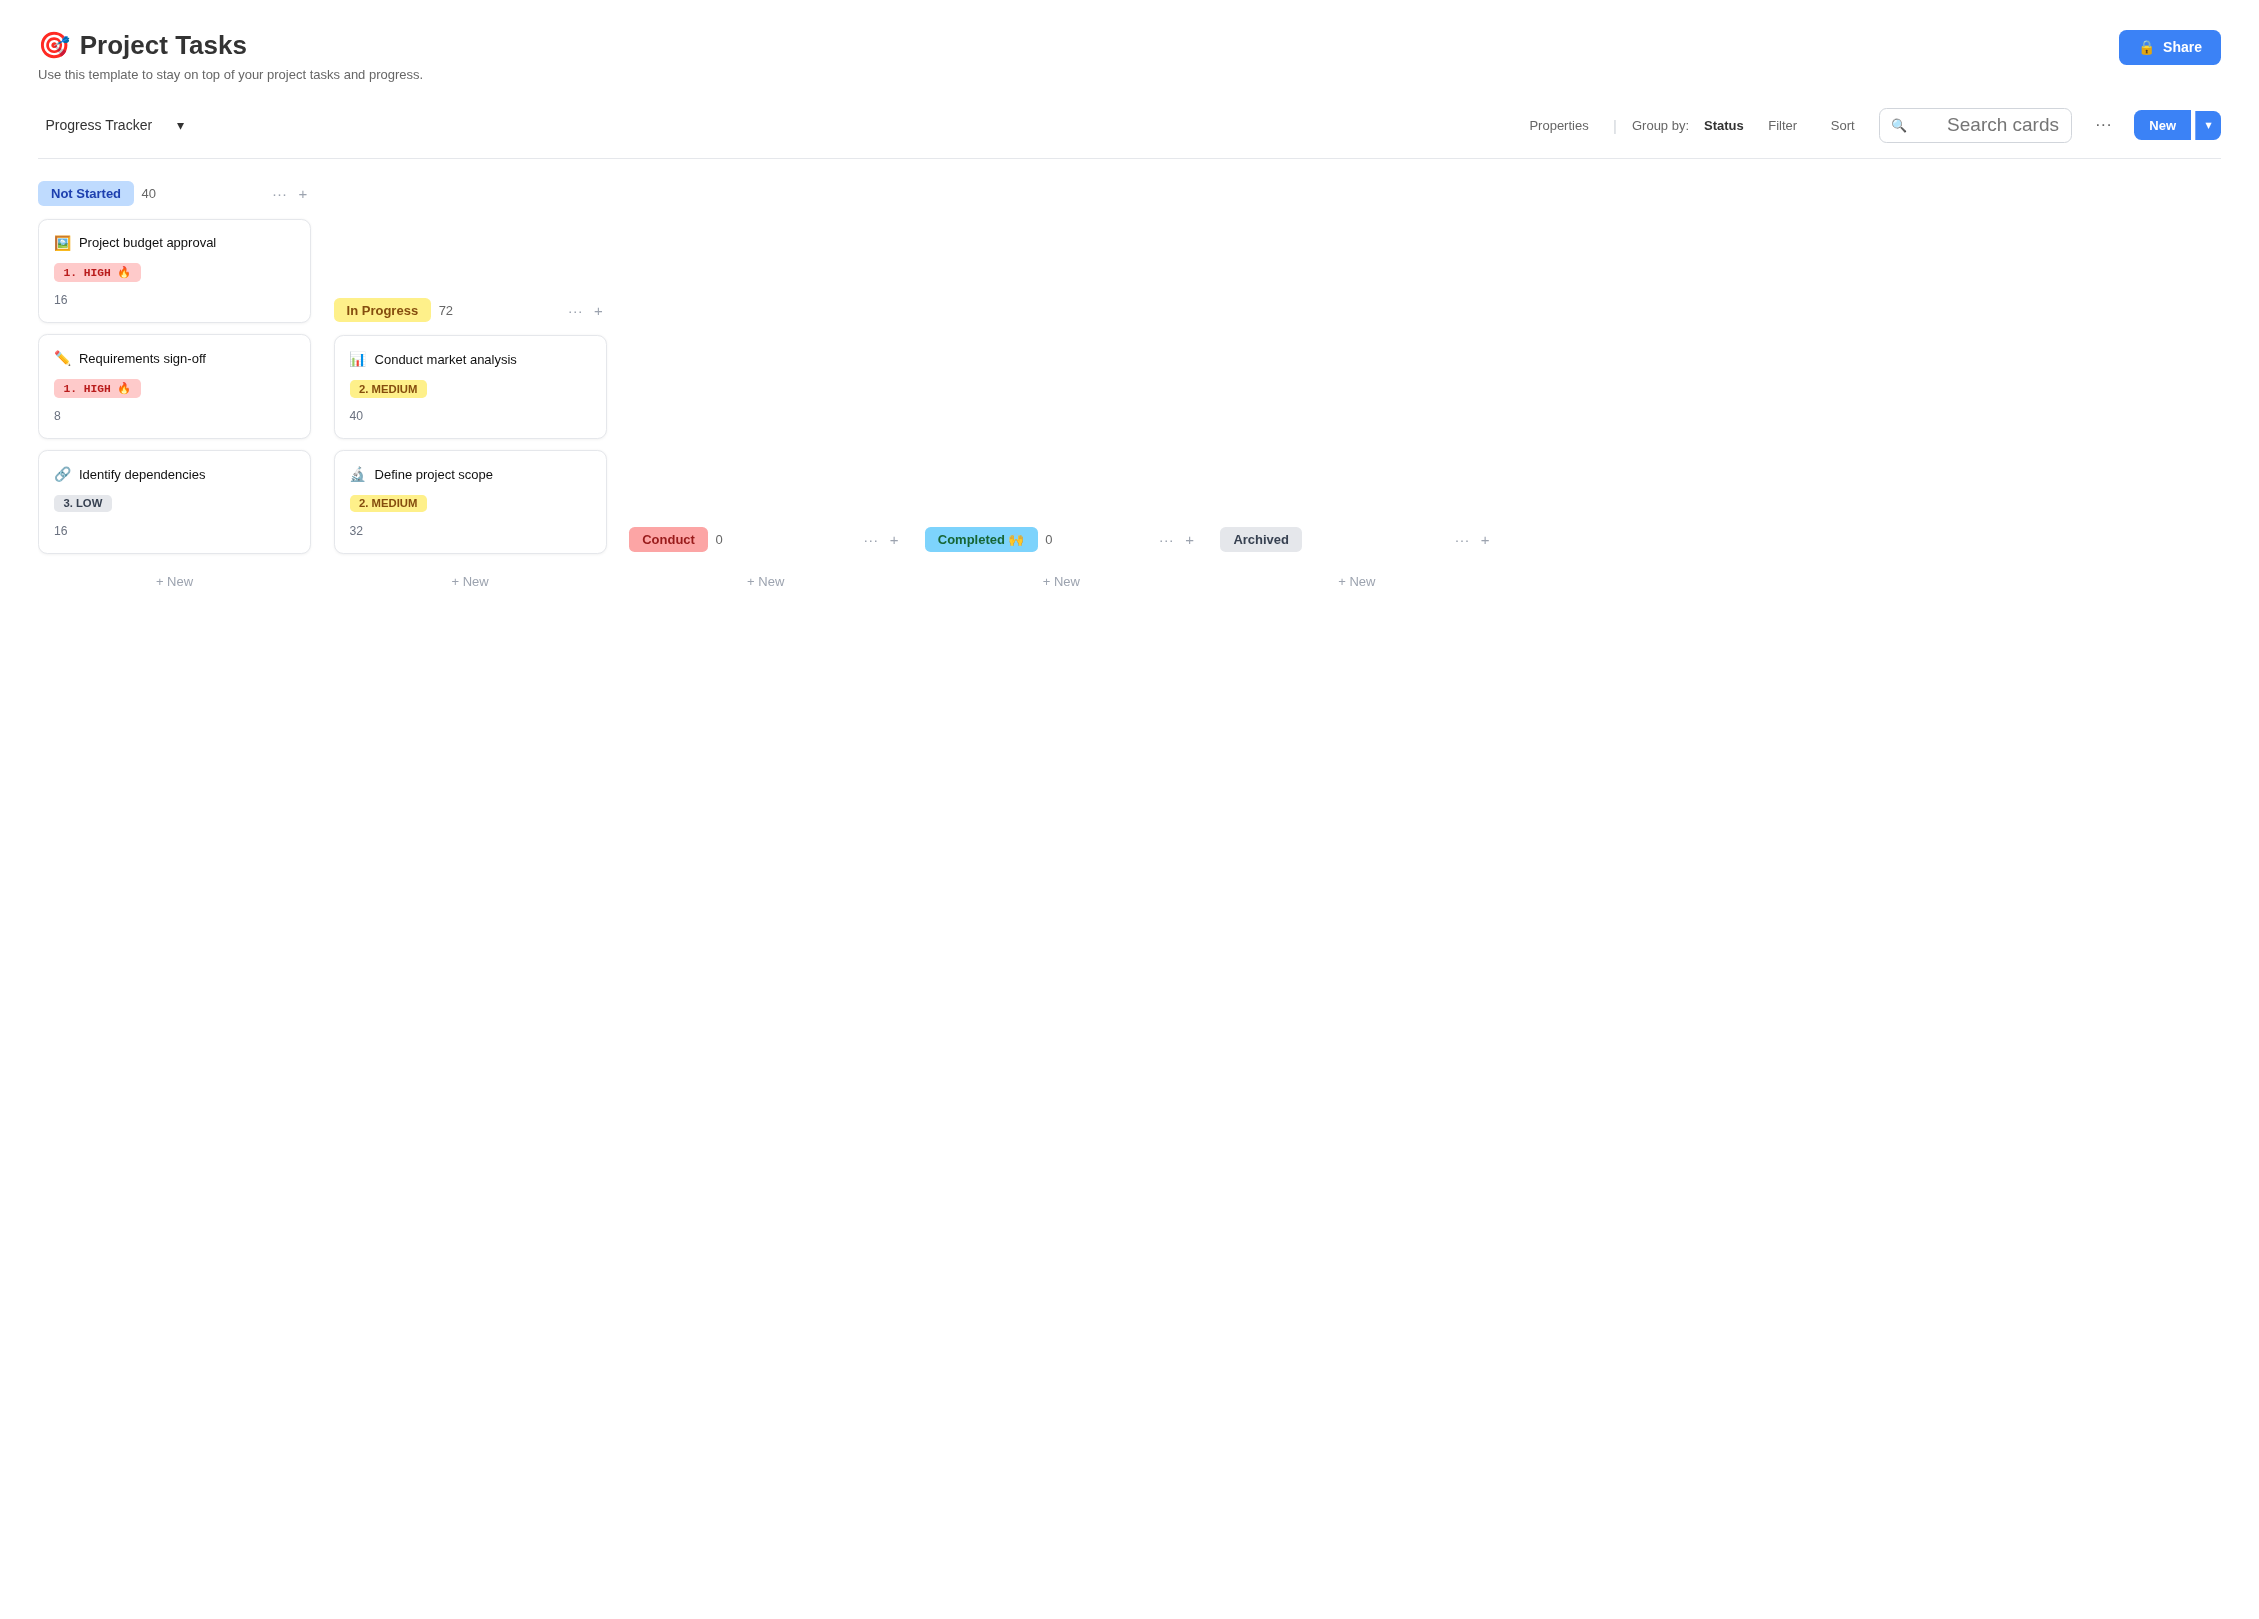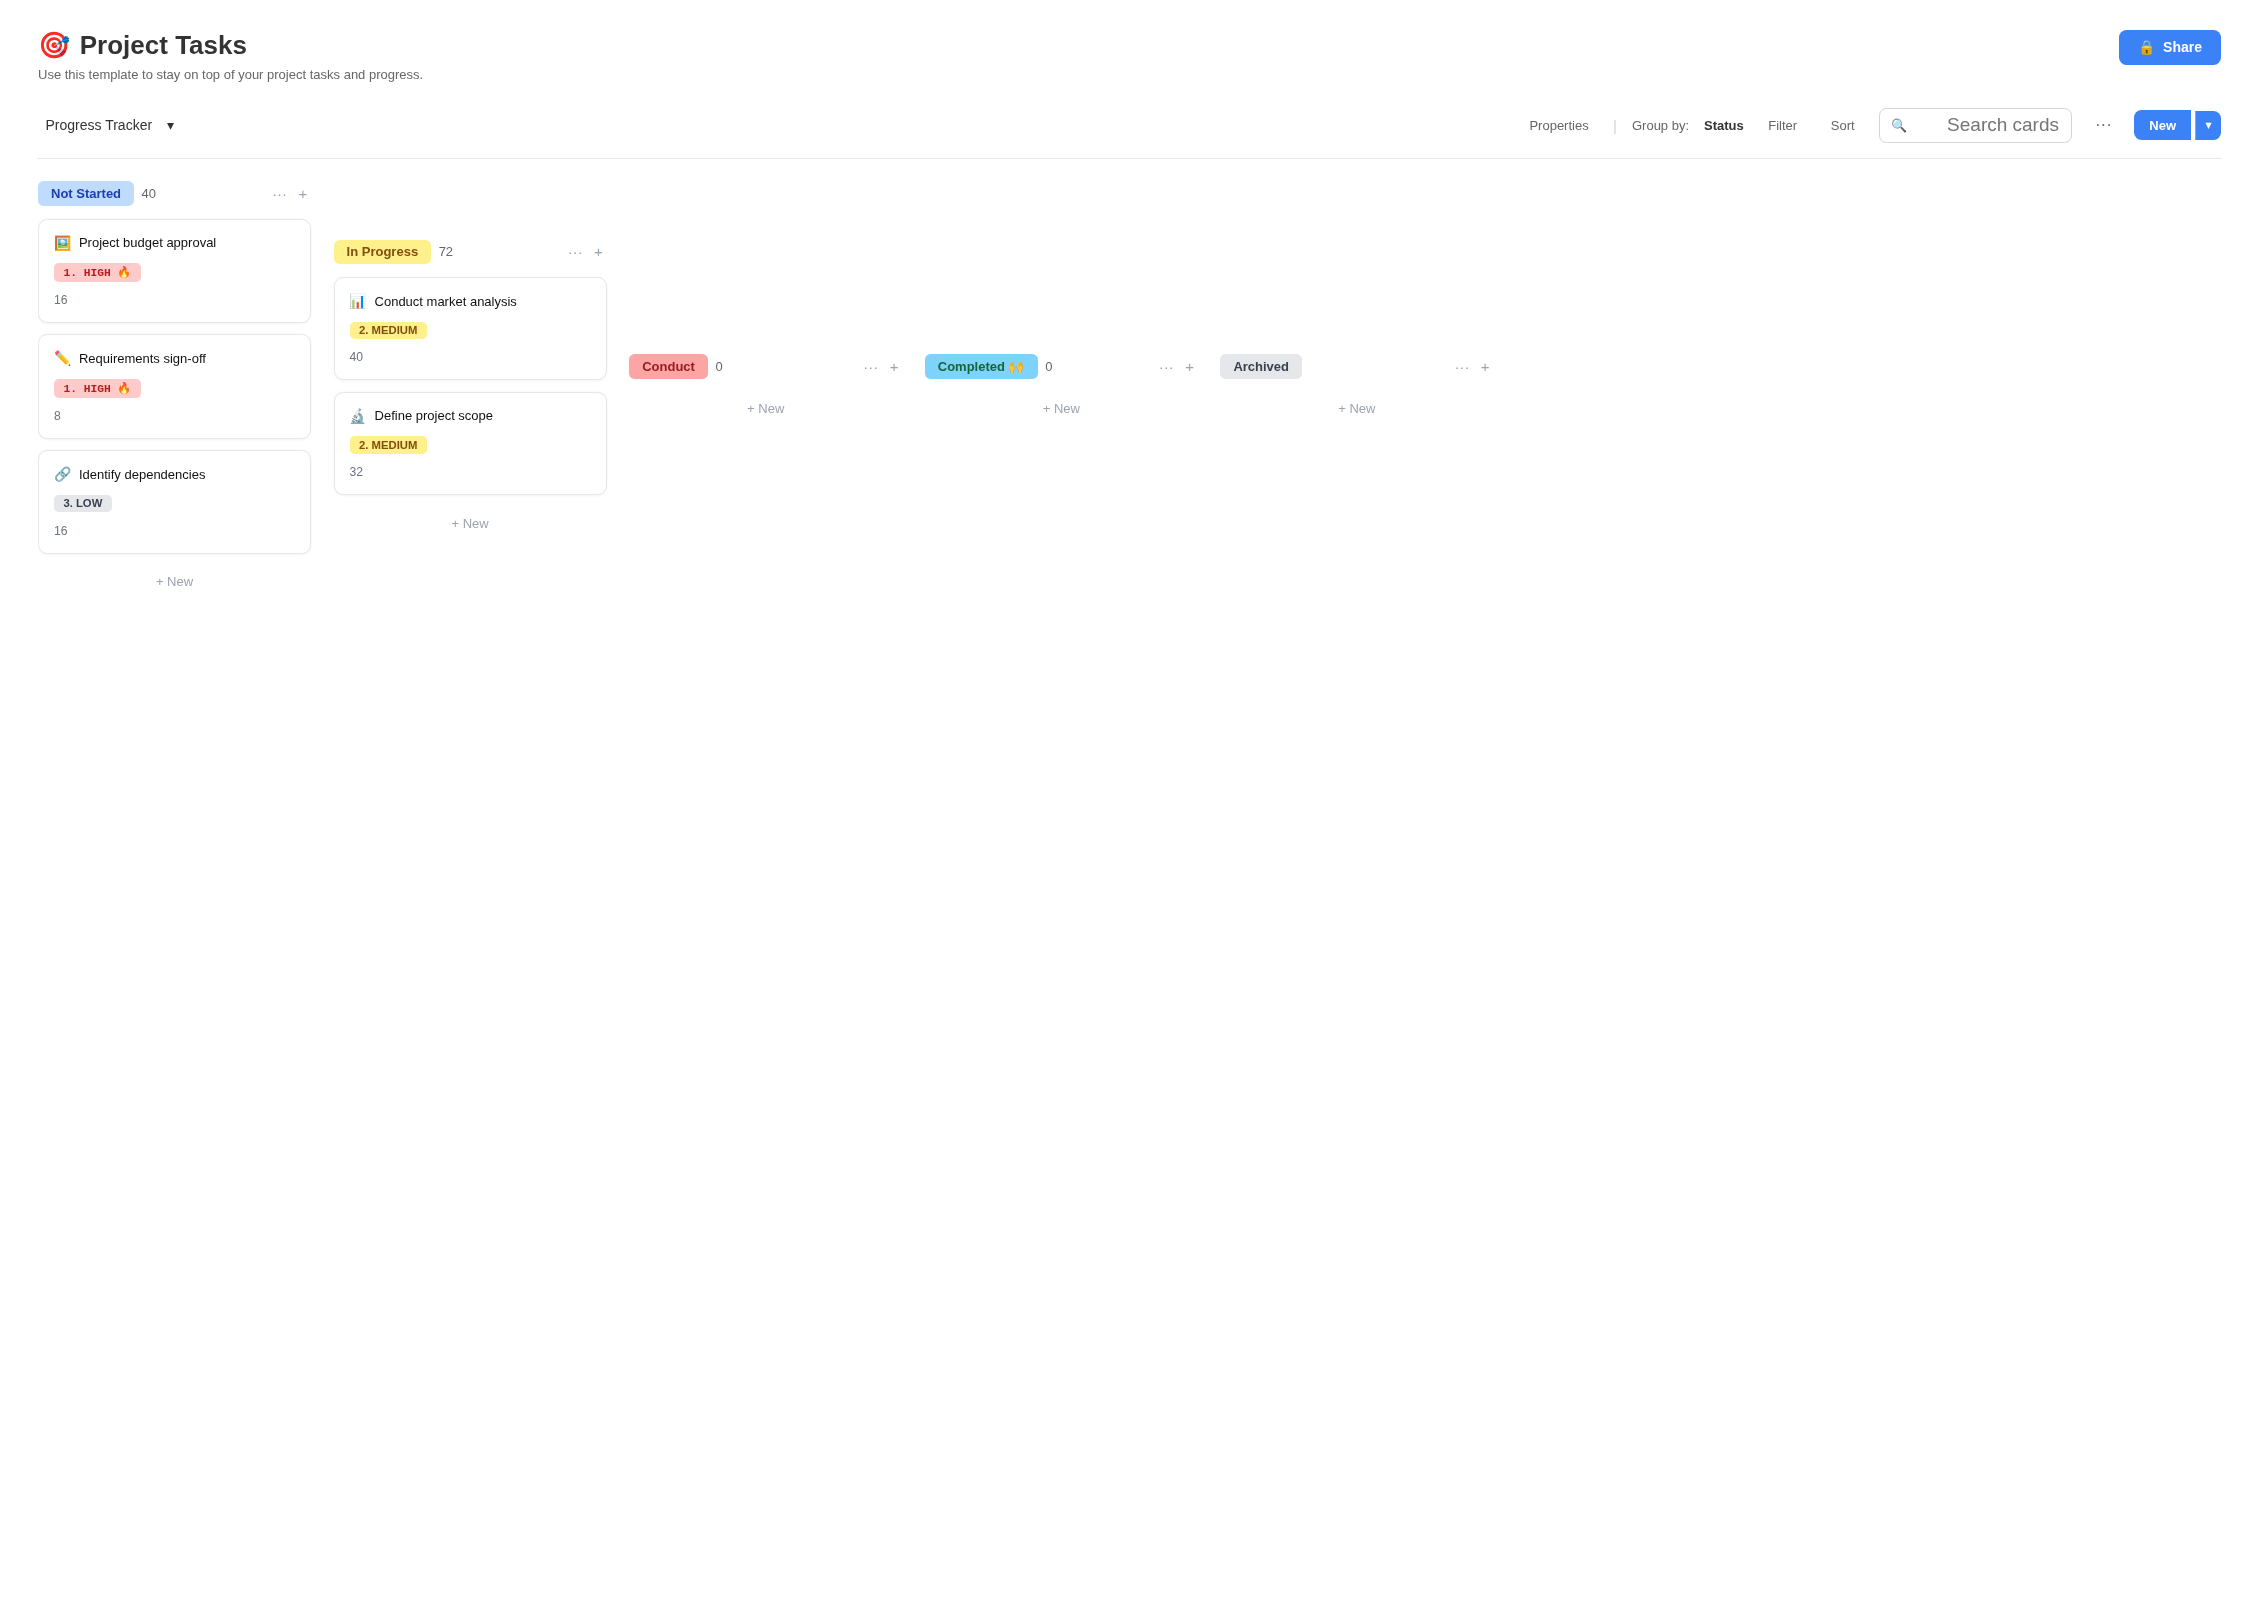--- a/index.html
+++ b/index.html
@@ -9,33 +9,33 @@
 
     .page-header { display: flex; align-items: flex-start; justify-content: space-between; margin-bottom: 26px; }
     .page-title-area { display: flex; flex-direction: column; gap: 5.6px; }
     .page-title { display: flex; align-items: center; gap: 9.4px; font-size: 26px; font-weight: 700; }
     .page-title-icon { font-size: 26px; }
     .page-subtitle { font-size: 13px; color: #666; margin-left: 0; }
 
     .share-button { background: #3b82f6; color: #fff; border: none; border-radius: 7.5px; padding: 9.4px 19px; font-size: 14px; font-weight: 600; cursor: pointer; display: flex; align-items: center; gap: 7.5px; }
 
     .toolbar { display: flex; align-items: center; gap: 15px; margin-bottom: 22.6px; border-bottom: 0.9px solid #e5e7eb; padding-bottom: 15px; }
-    .view-selector { display: flex; align-items: center; gap: 15px; font-size: 14px; font-weight: 500; color: #333; cursor: pointer; border: none; background: none; padding: 3.8px 7.5px; border-radius: 5.6px; }
+    .view-selector { display: flex; align-items: center; gap: 25px; font-size: 14px; font-weight: 500; color: #333; cursor: pointer; border: none; background: none; padding: 3.8px 7.5px; border-radius: 5.6px; }
     .toolbar-spacer { flex: 1; }
     .toolbar-btn { background: none; border: none; color: #666; font-size: 13px; cursor: pointer; padding: 5.6px 9.4px; border-radius: 5.6px; }
     .group-by-label { font-size: 13px; color: #666; }
     .group-by-value { font-size: 13px; font-weight: 600; color: #333; }
     .search-box { display: flex; align-items: center; gap: 7.5px; border: 0.9px solid #d1d5db; border-radius: 7.5px; padding: 5.6px 11.3px; font-size: 13px; color: #999; min-width: 151px; }
     .search-icon { font-size: 13px; }
     .toolbar-more { color: #666; font-size: 17px; cursor: pointer; padding: 3.8px 7.5px; }
     .new-button-group { display: flex; align-items: center; gap: 4px; }
     .new-btn { background: #3b82f6; color: #fff; border: none; border-radius: 7.5px 0 0 7.5px; padding: 7.5px 15px; font-size: 13px; font-weight: 600; cursor: pointer; }
     .new-btn-caret { background: #3b82f6; color: #fff; border: none; border-radius: 0 7.5px 7.5px 0; padding: 7.5px 9.4px; font-size: 12.2px; cursor: pointer; border-left: 0.9px solid rgba(255,255,255,0.3); }
 
-    .board { display: flex; gap: 22.6px; overflow-x: auto; align-items: center; padding-bottom: 19px; }
+    .board { display: flex; gap: 22.6px; overflow-x: auto; align-items: flex-end; padding-bottom: 19px; }
 
     .column { min-width: 273px; max-width: 273px; }
     .column-header { display: flex; align-items: center; gap: 7.5px; margin-bottom: 13px; }
     .column-label { border-radius: 5.6px; padding: 4.7px 13px; font-size: 13px; font-weight: 600; }
     .col-not-started { background: #bfdbfe; color: #1e40af; }
     .col-in-progress { background: #fef08a; color: #854d0e; }
     .col-blocked { background: #fca5a5; color: #991b1b; }
     .col-completed { background: #7dd3fc; color: #166534; }
     .col-archived { background: #e5e7eb; color: #374151; }
     .column-count { font-size: 13px; color: #666; font-weight: 500; }

